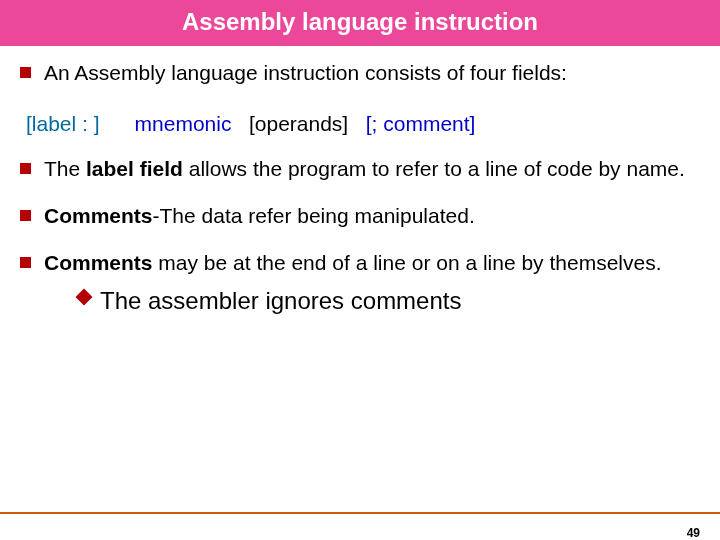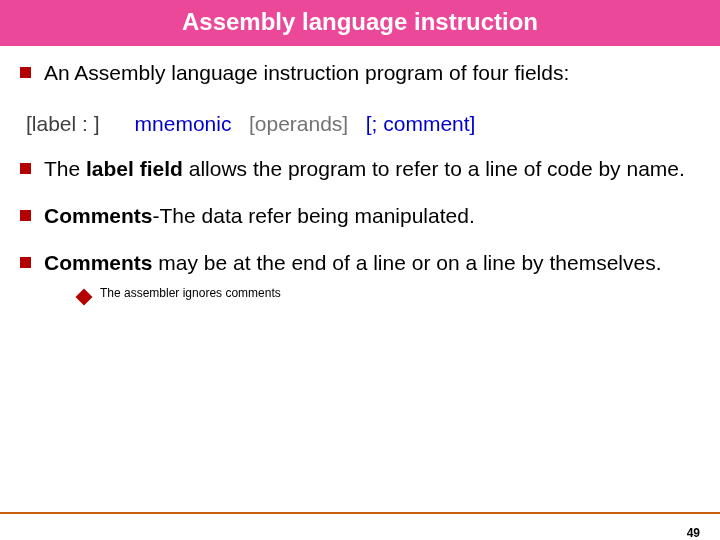--- a/index.html
+++ b/index.html
@@ -39,33 +39,33 @@
     top: 7px;
     width: 11px;
     height: 11px;
     background: #b30000;
   }
   .syntax-line {
     padding: 4px 0 18px 8px;
     font-size: 21px;
   }
   .syntax-line span { display: inline; }
-  .lbl { color: #404040; }
+  .lbl { color: #0369a1; }
   .mne { color: #0000cc; }
-  .opr { color: #737373; }
+  .opr { color: #000000; }
   .cmt { color: #0000cc; }
   .sub-bullets {
     list-style: none;
     padding-left: 34px;
     margin-top: 10px;
   }
   .sub-bullets > li {
     position: relative;
     padding-left: 22px;
-    font-size: 12px;
+    font-size: 24px;
   }
   .sub-bullets > li::before {
     content: "";
     position: absolute;
     left: 0;
     top: 5px;
     width: 12px;
     height: 12px;
     background: #b30000;
     transform: rotate(45deg);
@@ -88,21 +88,21 @@
   }
   .b { font-weight: bold; }
 </style>
 </head>
 <body>
 
 <div class="title-bar">Assembly language instruction</div>
 
 <div class="content">
   <ul class="bullets">
-    <li>An Assembly language instruction program of four fields:</li>
+    <li>An Assembly language instruction consists of four fields:</li>
   </ul>
 
   <div class="syntax-line">
     <span class="lbl">[label : ]</span>
     &nbsp;&nbsp;&nbsp;&nbsp;
     <span class="mne">mnemonic</span>
     &nbsp;
     <span class="opr">[operands]</span>
     &nbsp;
     <span class="cmt">[; comment]</span>

